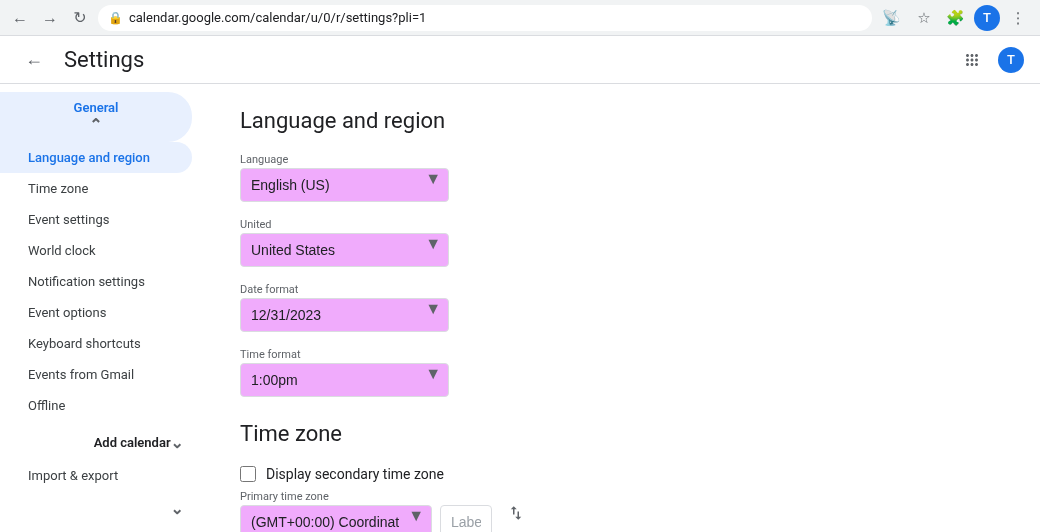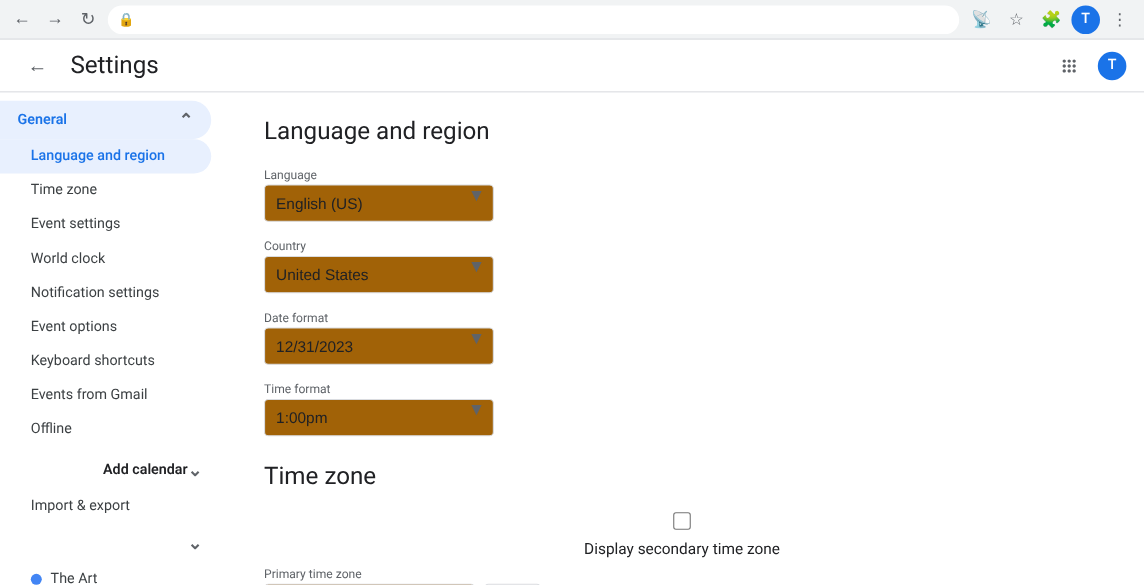--- a/index.html
+++ b/index.html
@@ -135,20 +135,21 @@
       display: flex;
       align-items: center;
       justify-content: space-between;
       padding: 8px 16px;
       font-size: 13px;
       font-weight: 600;
       color: #202124;
       cursor: pointer;
       border-radius: 0 24px 24px 0;
       margin-right: 8px;
+      flex-direction: column;
     }
     .sidebar-section-header.active {
       background: #e8f0fe;
       color: #1a73e8;
     }
     .sidebar-item {
       display: flex;
       align-items: center;
       padding: 8px 16px 8px 28px;
       font-size: 13px;
@@ -207,21 +208,21 @@
       color: #5f6368;
       margin-bottom: 2px;
     }
     .dropdown-select {
       width: 100%;
       border: 1px solid #dadce0;
       border-radius: 4px;
       padding: 8px 32px 8px 10px;
       font-size: 14px;
       color: #202124;
-      background: #a16207;
+      background: #f0abfc;
       appearance: none;
       cursor: pointer;
       outline: none;
     }
     .dropdown-arrow {
       position: absolute;
       right: 8px;
       top: 50%;
       transform: translateY(-50%);
       color: #5f6368;
@@ -264,21 +265,20 @@
       margin-left: 2px;
       align-self: center;
       margin-bottom: 4px;
     }
 
     .checkbox-row {
       display: flex;
       align-items: center;
       gap: 10px;
       margin-bottom: 8px;
-      flex-direction: column;
     }
     .checkbox-row input[type="checkbox"] {
       width: 16px; height: 16px;
       accent-color: #1a73e8;
       cursor: pointer;
     }
     .checkbox-label {
       font-size: 14px;
       color: #202124;
     }
@@ -289,20 +289,21 @@
   </style>
 </head>
 <body>
 
 <div class="browser-bar">
   <button class="browser-nav-btn">←</button>
   <button class="browser-nav-btn">→</button>
   <button class="browser-nav-btn">↻</button>
   <div class="browser-address-bar">
     <span class="lock-icon">🔒</span>
+    <span>calendar.google.com/calendar/u/0/r/settings?pli=1</span>
   </div>
   <div class="browser-actions">
     <button class="browser-action-btn">📡</button>
     <button class="browser-action-btn">☆</button>
     <button class="browser-action-btn">🧩</button>
     <div class="profile-avatar">
       <span>T</span>
     </div>
     <button class="browser-action-btn">⋮</button>
   </div>
@@ -389,21 +390,21 @@
         <div class="dropdown-label">Language</div>
         <select class="dropdown-select">
           <option>English (US)</option>
         </select>
         <span class="dropdown-arrow">▼</span>
       </div>
     </div>
 
     <div class="form-row">
       <div class="dropdown-wrapper dropdown-field">
-        <div class="dropdown-label">Country</div>
+        <div class="dropdown-label">United</div>
         <select class="dropdown-select">
           <option>United States</option>
         </select>
         <span class="dropdown-arrow">▼</span>
       </div>
     </div>
 
     <div class="form-row">
       <div class="dropdown-wrapper dropdown-field">
         <div class="dropdown-label">Date format</div>

